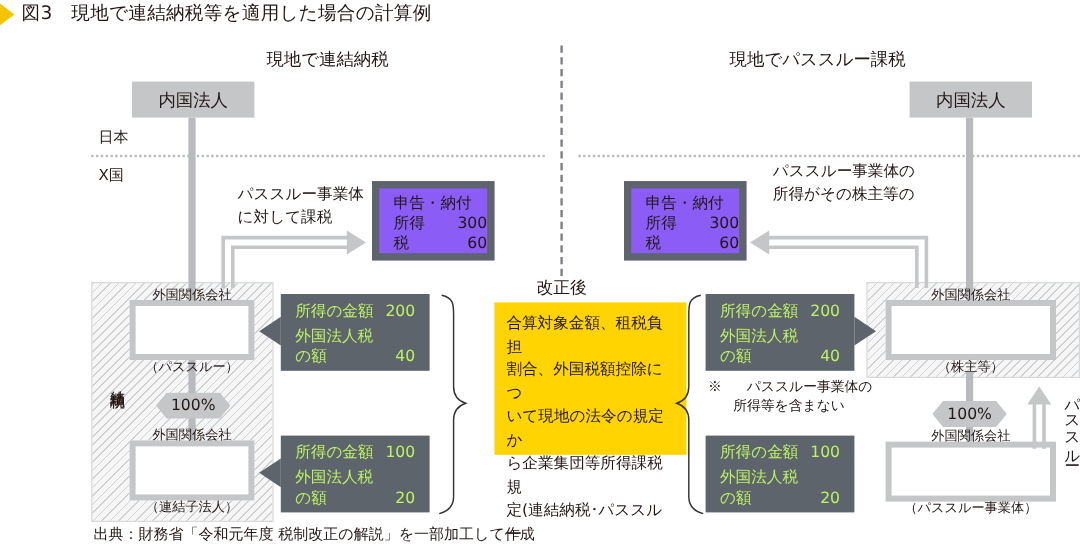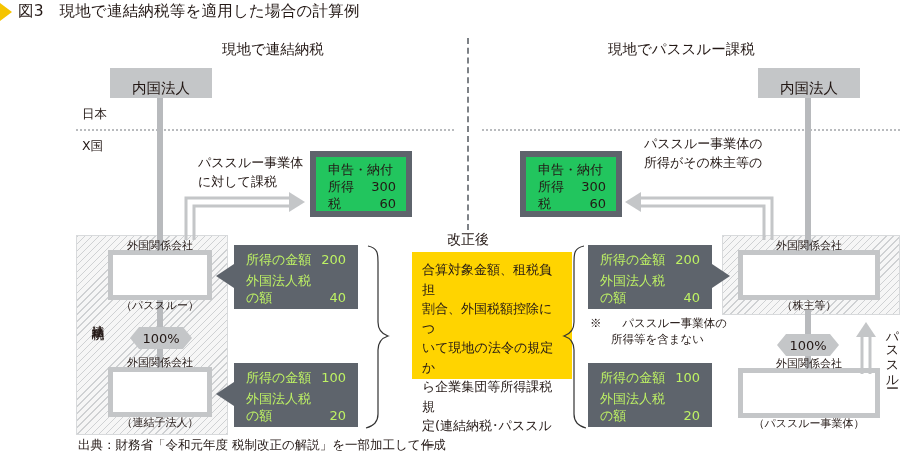--- a/index.html
+++ b/index.html
@@ -7,40 +7,40 @@
   body { position: relative; font-family: "DejaVu Sans", "Liberation Sans", sans-serif; color: #231815; }
   .abs { position: absolute; }
   .title-marker {
     left: 0; top: 3px; width: 0; height: 0;
     border-top: 9px solid transparent; border-bottom: 9px solid transparent;
     border-left: 12px solid #f5c400;
   }
   .title { left: 18px; top: 1px; font-size: 15.5px; letter-spacing: 0.2px; }
   .sec-title { font-size: 14.5px; }
   .naikoku {
-    background: #c4c6c8; font-size: 14.5px; display: flex; align-items: flex-end; justify-content: center;
+    background: #c4c6c8; font-size: 14.5px; display: flex; align-items: center; justify-content: center;
     width: 102px; height: 30px;
   }
   .country { font-size: 12.5px; }
   .hdots { height: 0; border-top: 2px dotted #b9bbbe; }
   .vdash { width: 0; border-left: 2px dashed #7d8186; }
   .stem { background: #b8babd; width: 6px; }
   .hatch {
     background-color: #f6f6f6;
     background-image: repeating-linear-gradient(135deg, #cfd1d3 0 1px, transparent 1px 5px);
     border: 1px solid #d8dadc;
   }
   .entity {
     background: #ffffff; border: 5px solid #c4c6c8;
     display: flex; flex-direction: column; align-items: center; justify-content: center;
     font-size: 11px; line-height: 19px; gap: 41px;
   }
   .filebox {
-    background: #22c55e; border: 6px solid #5e646c; font-size: 13px; line-height: 17px;
-    padding: 4px 10px 0 12px;
+    background: #8b5cf6; border: 6px solid #5e646c; font-size: 13px; line-height: 17px;
+    padding: 4px 0 0 12px;
   }
   .filebox .row { display: flex; }
   .filebox .k { width: 50px; }
   .filebox .v { width: 32px; text-align: right; }
   .darkbox {
     background: #5e646c; color: #bef264; font-size: 13px; line-height: 17px;
     padding: 6px 12px 0 12px;
   }
   .darkbox .row { display: flex; justify-content: space-between; }
   .darkbox .gap { height: 4px; }

